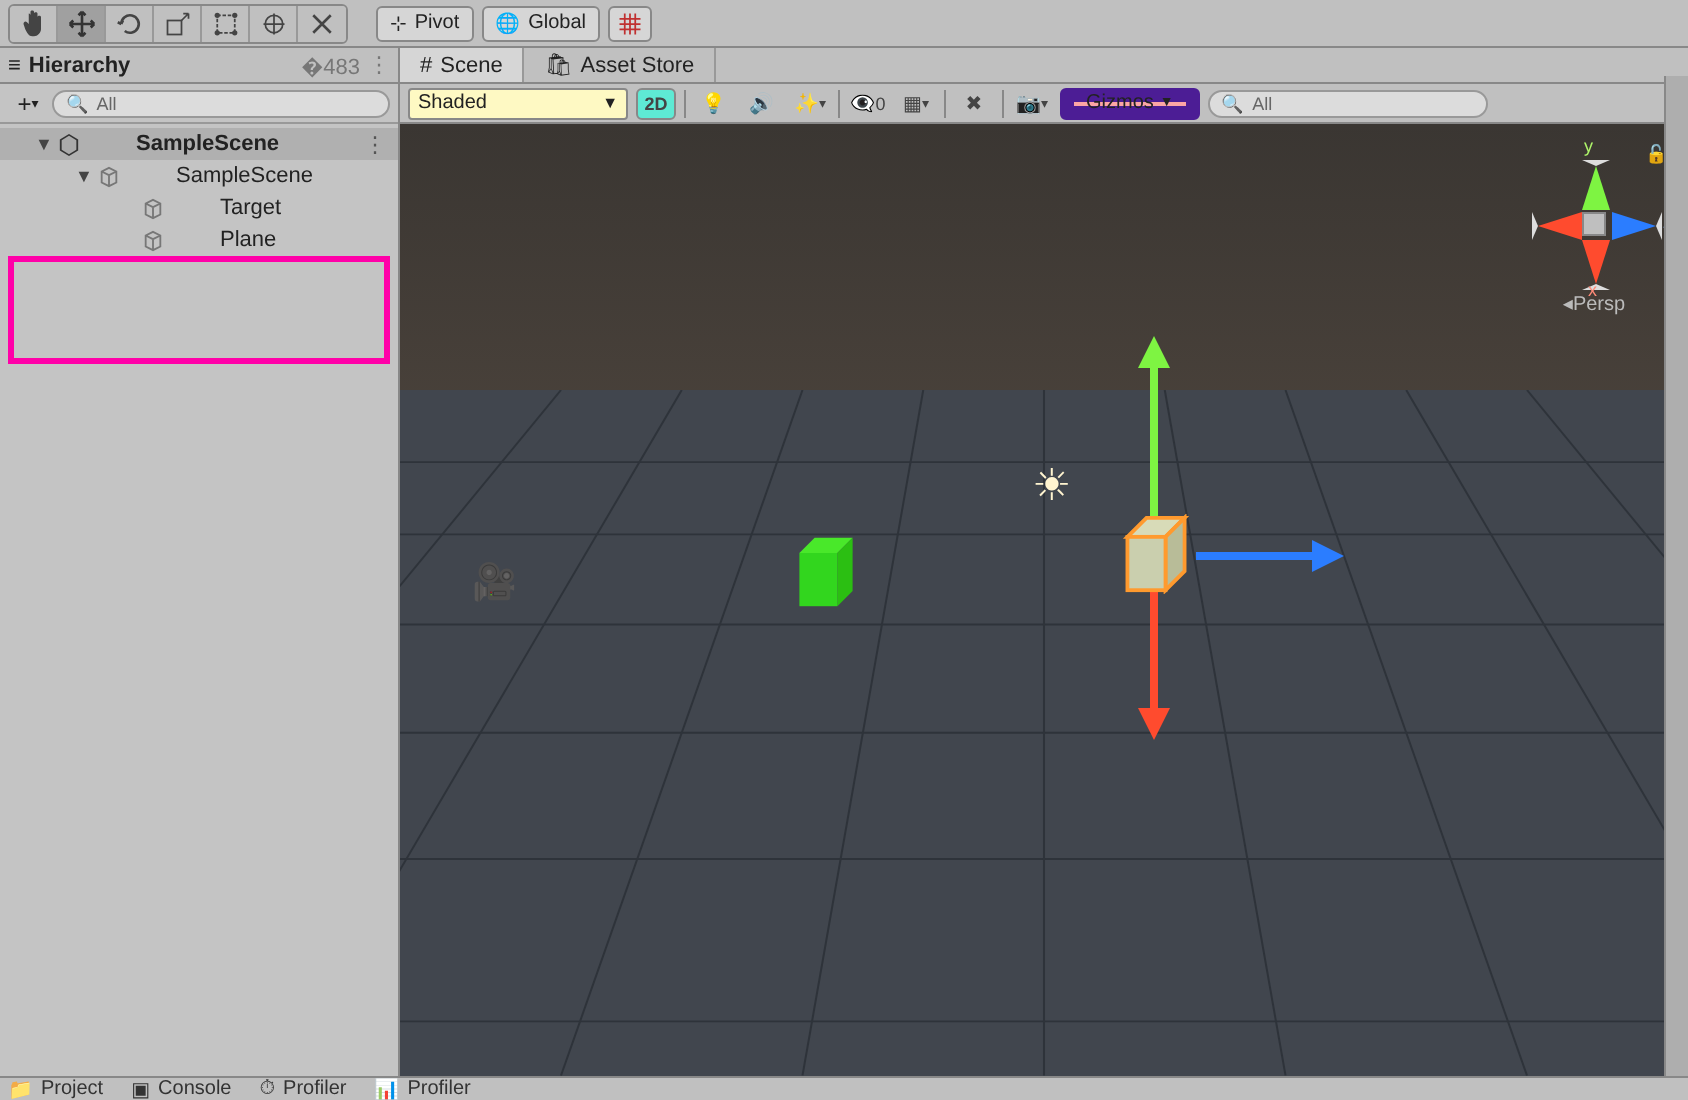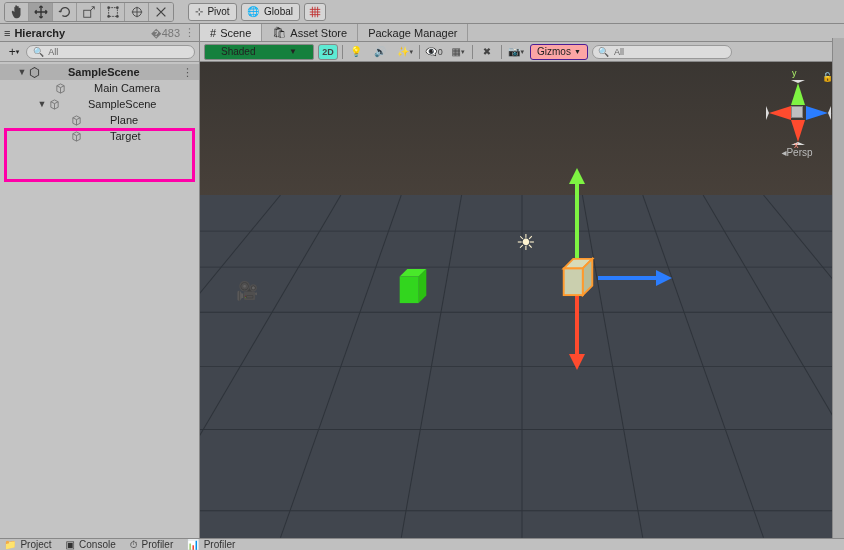--- a/index.html
+++ b/index.html
@@ -41,24 +41,24 @@
   .indent-1 { padding-left: 36px; }
   .indent-2 { padding-left: 54px; }
   .indent-3 { padding-left: 70px; }
 
   
   .scene-panel { flex:1; display:flex; flex-direction:column; background:#4a4a4a; min-width:0; }
   .scene-tabs { height:18px; background:#c0c0c0; border-bottom:1px solid #888; display:flex; align-items:stretch; }
   .scene-tab { padding:0 10px; display:flex; align-items:center; gap:4px; border-right:1px solid #999; cursor:pointer; font-size:11px;}
   .scene-tab.active { background:#d6d6d6; }
   .scene-toolbar { height:20px; background:#c0c0c0; border-bottom:1px solid #888; display:flex; align-items:center; padding:0 4px; gap:4px; font-size:10px;}
-  .shading-dd { width:110px; height:16px; background:#15803d; border:1px solid #888; border-radius:2px; display:flex; align-items:center; padding:0 16px; justify-content:space-between; cursor:pointer;}
+  .shading-dd { width:110px; height:16px; background:#fef9c3; border:1px solid #888; border-radius:2px; display:flex; align-items:center; padding:0 4px; justify-content:space-between; cursor:pointer;}
   .scene-tool-icon { width:20px; height:16px; display:flex; align-items:center; justify-content:center; cursor:pointer; color:#444;}
   .scene-tool-icon.boxed { border:1px solid #888; border-radius:3px; background:#5eead4; }
-  .gizmo-dd { height:16px; padding:0 6px; background:#fca5a5; border:1px solid #4c1d95; border-radius:3px; display:flex; align-items:center; cursor:pointer; gap:3px;}
+  .gizmo-dd { height:16px; padding:0 6px; background:#fca5a5; border:7px solid #4c1d95; border-radius:3px; display:flex; align-items:center; cursor:pointer; gap:3px;}
   .scene-search { width:140px; height:14px; background:#dcdcdc; border:1px solid #999; border-radius:7px; padding:0 6px; display:flex; align-items:center; gap:4px; font-size:9px; color:#666;}
   .divider { width:1px; height:14px; background:#888; }
 
   
   .viewport { flex:1; position:relative; background:#3e3935; overflow:hidden; }
   .sky { position:absolute; left:0; right:0; top:0; height:48%; background:linear-gradient(#3a3632,#4a423b 70%,#555048);}
   .ground-plane { position:absolute; left:0; right:0; bottom:0; top:28%; background:#41464e; }
   .grid { position:absolute; left:0; right:0; top:28%; bottom:0; }
   .grid svg { width:100%; height:100%; }
 
@@ -178,69 +178,58 @@
           <span class="arrow">▼</span>
           <span class="obj-icon">
               <svg viewBox="0 0 12 12">
                 <path fill="#333" d="M6 0l5 3v6l-5 3-5-3V3z"></path>
                 <path fill="#aaa" d="M6 1l4 2.4v5.2L6 11 2 8.6V3.4z"></path>
               </svg>
             </span>
           <span class="tree-label" style="font-weight:bold;">SampleScene</span>
           <span class="scene-menu">⋮</span>
         </div>
-        <div class="tree-row indent-2">
-          <span class="obj-icon">
-              <svg viewBox="0 0 12 12">
-                <path fill="none" stroke="#777" d="M6 1l4 2v6l-4 2-4-2V3z M2 3l4 2 4-2 M6 5v6"></path>
-              </svg>
-            </span>
-          <span class="tree-label">Main Camera</span>
-        </div>
         <div class="tree-row indent-1">
           <span class="arrow">▼</span>
           <span class="obj-icon">
               <svg viewBox="0 0 12 12">
                 <path fill="none" stroke="#777" d="M6 1l4 2v6l-4 2-4-2V3z M2 3l4 2 4-2 M6 5v6"></path>
               </svg>
             </span>
           <span class="tree-label">SampleScene</span>
         </div>
         <div class="tree-row indent-3">
           <span class="obj-icon">
               <svg viewBox="0 0 12 12">
                 <path fill="none" stroke="#777" d="M6 1l4 2v6l-4 2-4-2V3z M2 3l4 2 4-2 M6 5v6"></path>
               </svg>
             </span>
-          <span class="tree-label">Plane</span>
+          <span class="tree-label">Target</span>
         </div>
         <div class="tree-row indent-3">
           <span class="obj-icon">
               <svg viewBox="0 0 12 12">
                 <path fill="none" stroke="#777" d="M6 1l4 2v6l-4 2-4-2V3z M2 3l4 2 4-2 M6 5v6"></path>
               </svg>
             </span>
-          <span class="tree-label">Target</span>
+          <span class="tree-label">Plane</span>
         </div>
         <div class="highlight-box"></div>
       </div>
     </div>
 
     <div class="scene-panel">
       <div class="scene-tabs">
         <div class="scene-tab active">
           <span>#</span>
           <span>Scene</span>
         </div>
         <div class="scene-tab">
           <span>🛍</span>
           <span>Asset Store</span>
-        </div>
-        <div class="scene-tab">
-          <span>Package Manager</span>
         </div>
       </div>
       <div class="scene-toolbar">
         <div class="shading-dd">
           <span>Shaded</span>
           <span style="font-size:8px;">▼</span>
         </div>
         <div class="scene-tool-icon boxed">
             <span style="font-size:9px;font-weight:bold;">2D</span>
           </div>

